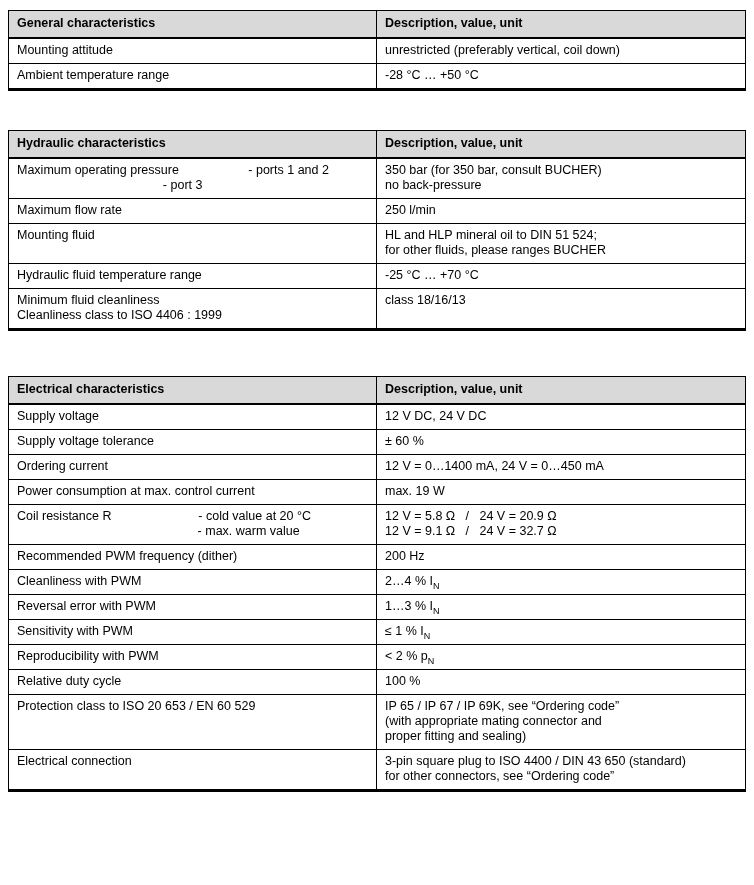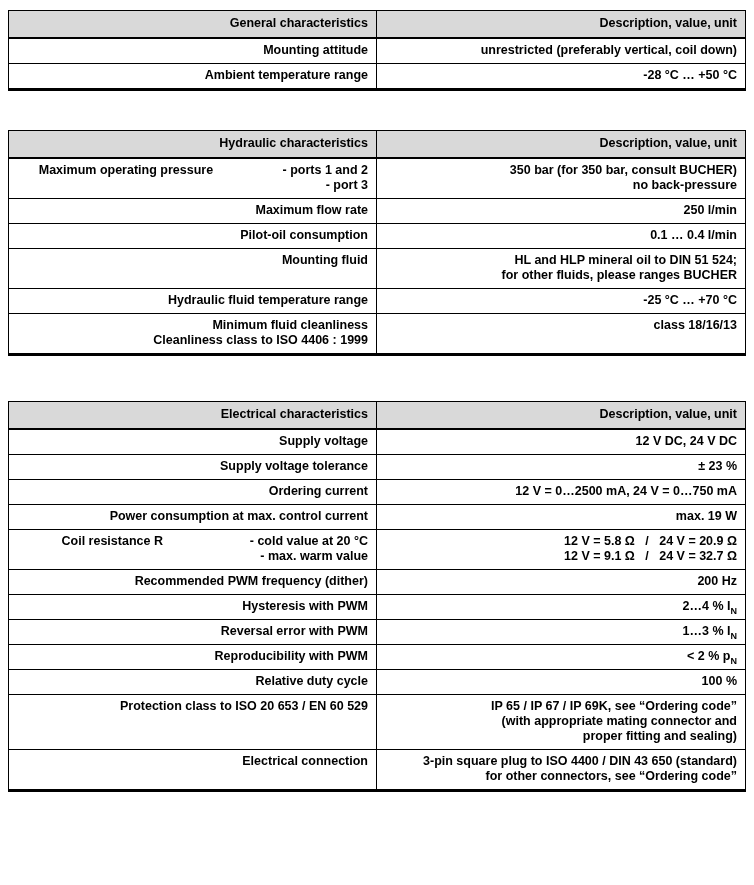--- a/index.html
+++ b/index.html
@@ -25,34 +25,34 @@
   table.spec{
     width:738px;
     border-collapse:collapse;
     table-layout:fixed;
     border-top:1px solid var(--border);
     border-bottom:3px solid var(--border);
   }
   .spec th,
   .spec td{
     border:1px solid var(--border);
-    text-align:right;
+    text-align:left;
     vertical-align:top;
     padding:4px 8px 5px 8px;
   }
   .spec thead th{
     background:var(--header-bg);
     font-weight:bold;
     border-bottom:2px solid var(--border);
     padding:5px 8px 6px 8px;
   }
   col.c1{ width:368px; }
   sup{ font-size:9px; line-height:0; }
   sub{ font-size:9px; line-height:0; }
-  .line{ white-space:pre-wrap;font-weight:bold; }
+  .line{ white-space:pre-wrap; }
   .t0{ margin-bottom:39px; }
   .t1{ margin-bottom:45px; }
   .t2{ margin-bottom:0; }
 </style>
 </head>
 <body>
 
 <div class="page">
 
   <table class="spec t0">
@@ -111,28 +111,20 @@
         <tr>
           <td>
             <div class="line">Maximum flow rate</div>
           </td>
           <td>
             <div class="line">250 l/min</div>
           </td>
         </tr>
         <tr>
           <td>
-            <div class="line">Pilot-oil consumption</div>
-          </td>
-          <td>
-            <div class="line">0.1 … 0.4 l/min</div>
-          </td>
-        </tr>
-        <tr>
-          <td>
             <div class="line">Mounting fluid</div>
           </td>
           <td>
             <div class="line">HL and HLP mineral oil to DIN 51 524;</div>
             <div class="line">for other fluids, please ranges BUCHER</div>
           </td>
         </tr>
         <tr>
           <td>
             <div class="line">Hydraulic fluid temperature range</div>
@@ -171,29 +163,29 @@
           </td>
           <td>
             <div class="line">12 V DC, 24 V DC</div>
           </td>
         </tr>
         <tr>
           <td>
             <div class="line">Supply voltage tolerance</div>
           </td>
           <td>
-            <div class="line">± 23 %</div>
+            <div class="line">± 60 %</div>
           </td>
         </tr>
         <tr>
           <td>
             <div class="line">Ordering current</div>
           </td>
           <td>
-            <div class="line">12 V = 0…2500 mA, 24 V = 0…750 mA</div>
+            <div class="line">12 V = 0…1400 mA, 24 V = 0…450 mA</div>
           </td>
         </tr>
         <tr>
           <td>
             <div class="line">Power consumption at max. control current</div>
           </td>
           <td>
             <div class="line">max. 19 W</div>
           </td>
         </tr>
@@ -210,32 +202,40 @@
         <tr>
           <td>
             <div class="line">Recommended PWM frequency (dither)</div>
           </td>
           <td>
             <div class="line">200 Hz</div>
           </td>
         </tr>
         <tr>
           <td>
-            <div class="line">Hysteresis with PWM</div>
+            <div class="line">Cleanliness with PWM</div>
           </td>
           <td>
             <div class="line">2…4 % I<sub>N</sub></div>
           </td>
         </tr>
         <tr>
           <td>
             <div class="line">Reversal error with PWM</div>
           </td>
           <td>
             <div class="line">1…3 % I<sub>N</sub></div>
+          </td>
+        </tr>
+        <tr>
+          <td>
+            <div class="line">Sensitivity with PWM</div>
+          </td>
+          <td>
+            <div class="line">≤ 1 % I<sub>N</sub></div>
           </td>
         </tr>
         <tr>
           <td>
             <div class="line">Reproducibility with PWM</div>
           </td>
           <td>
             <div class="line">&lt; 2 % p<sub>N</sub></div>
           </td>
         </tr>

